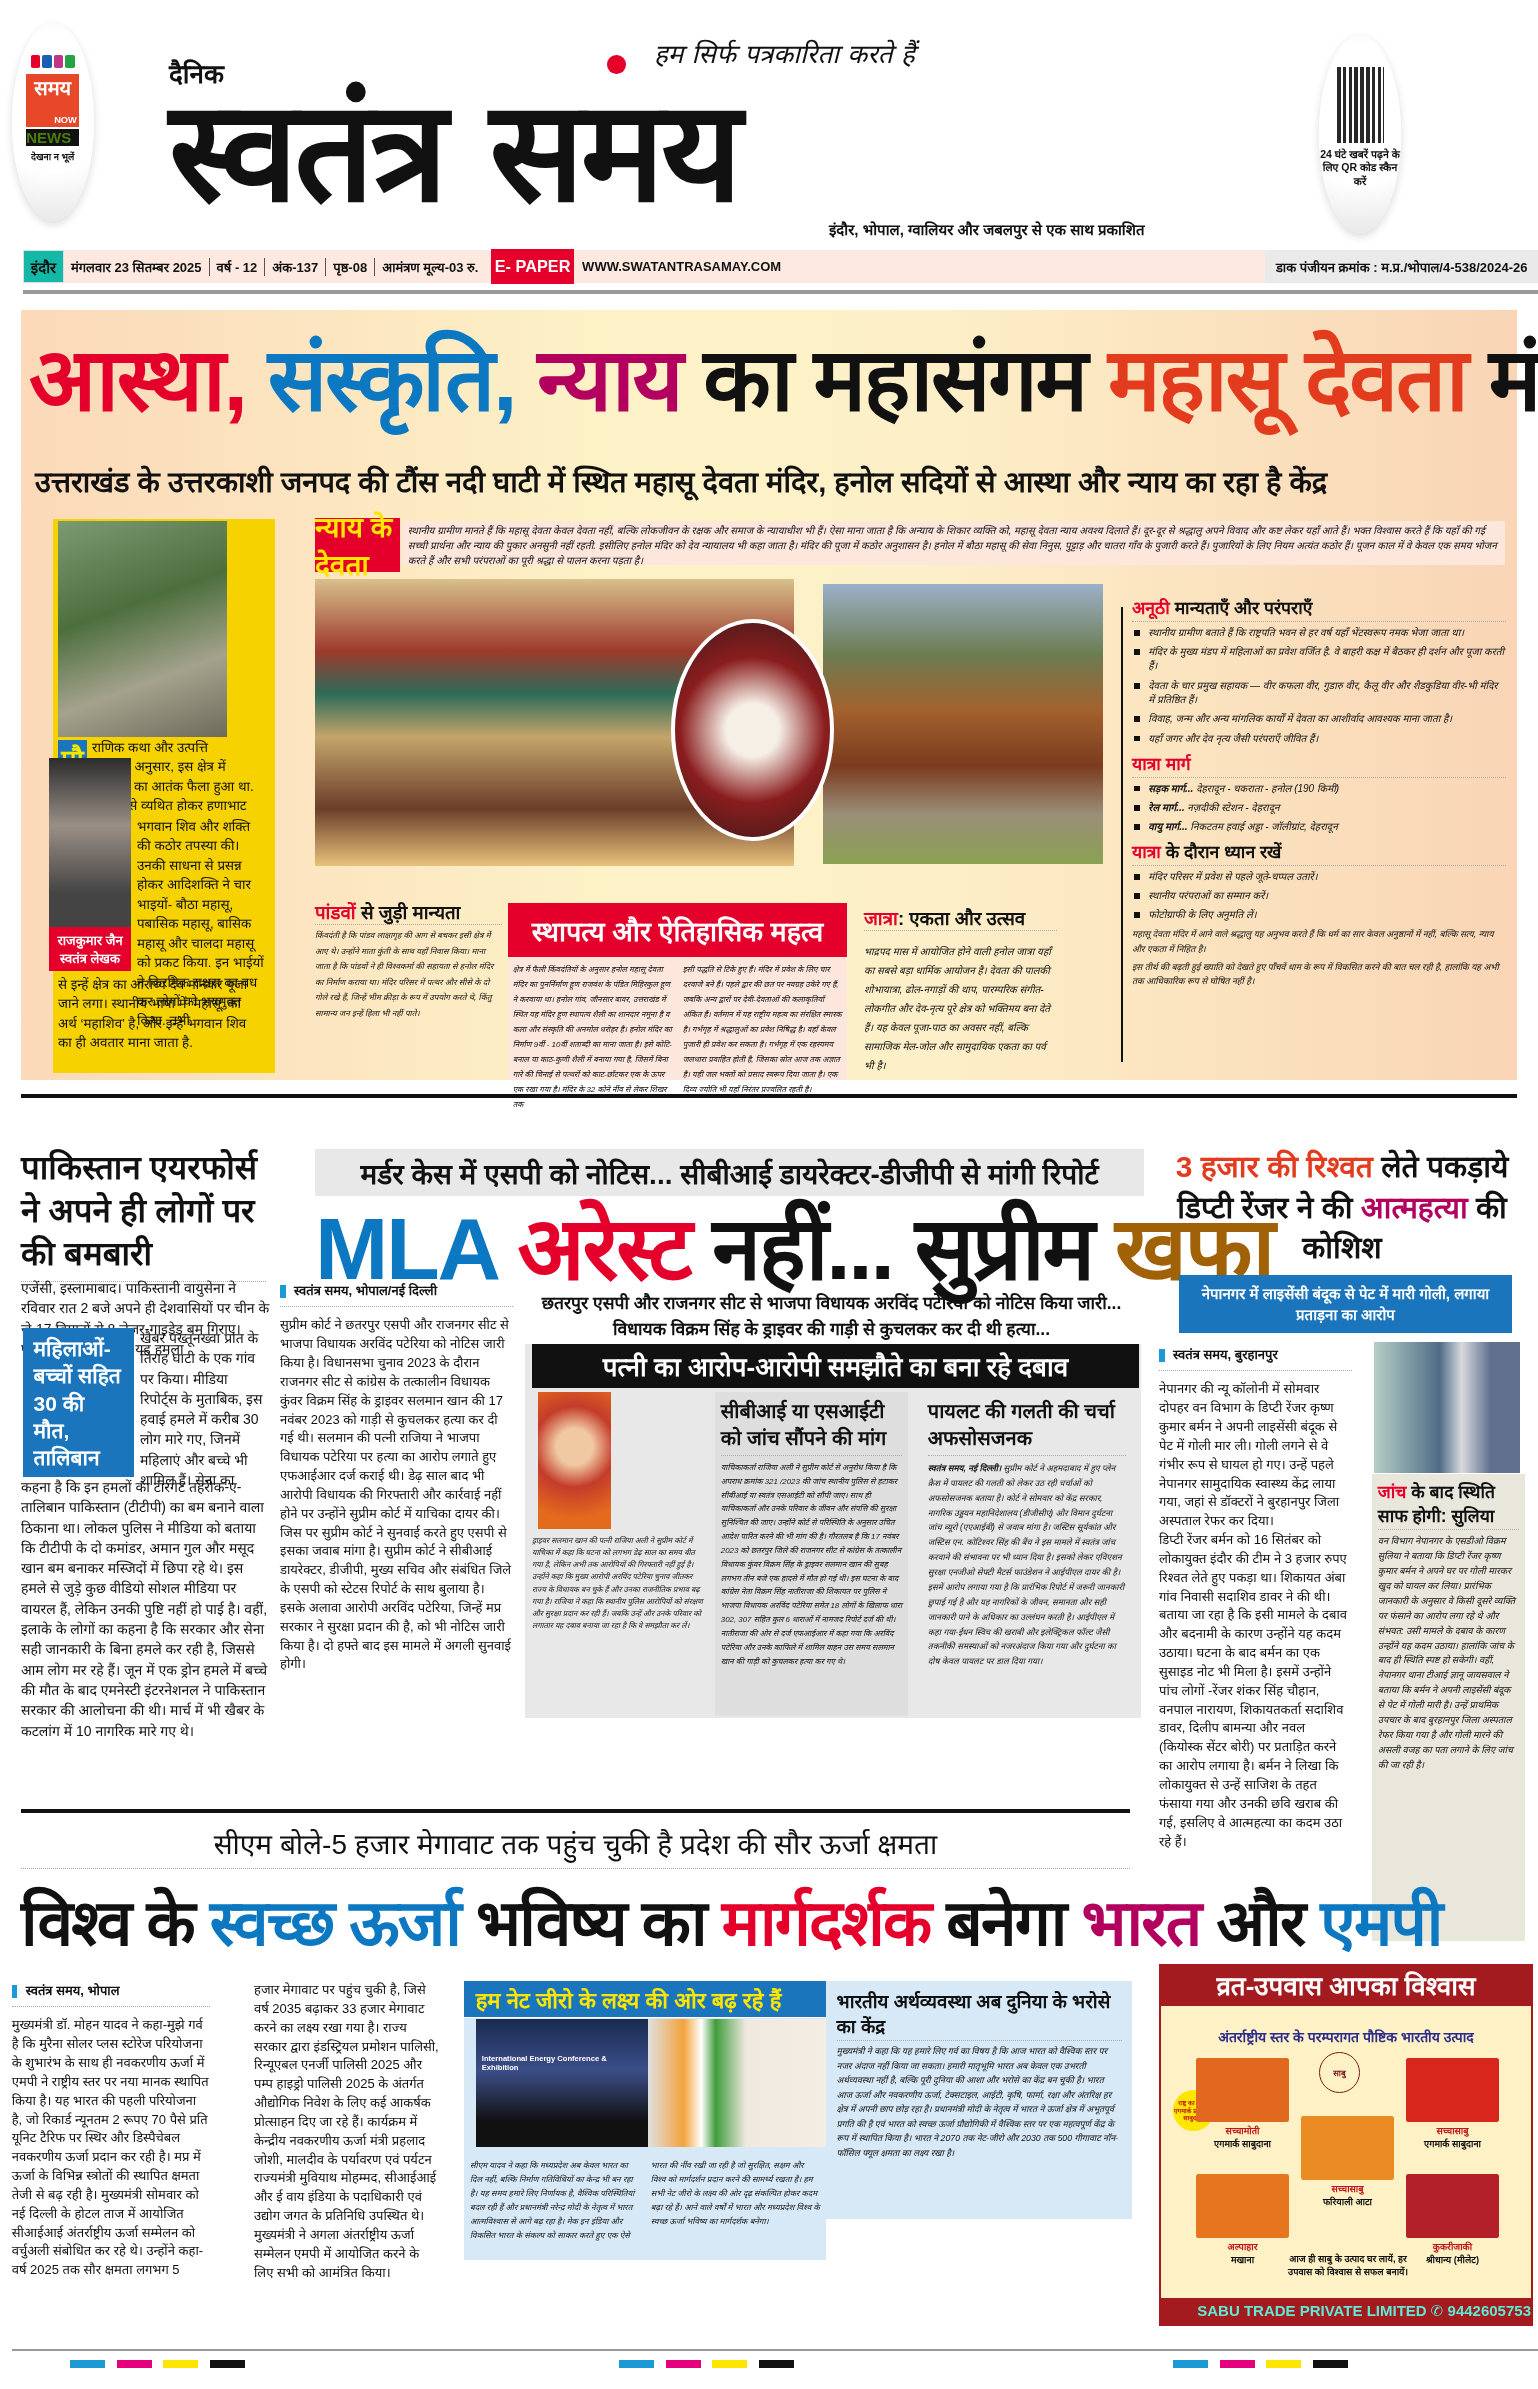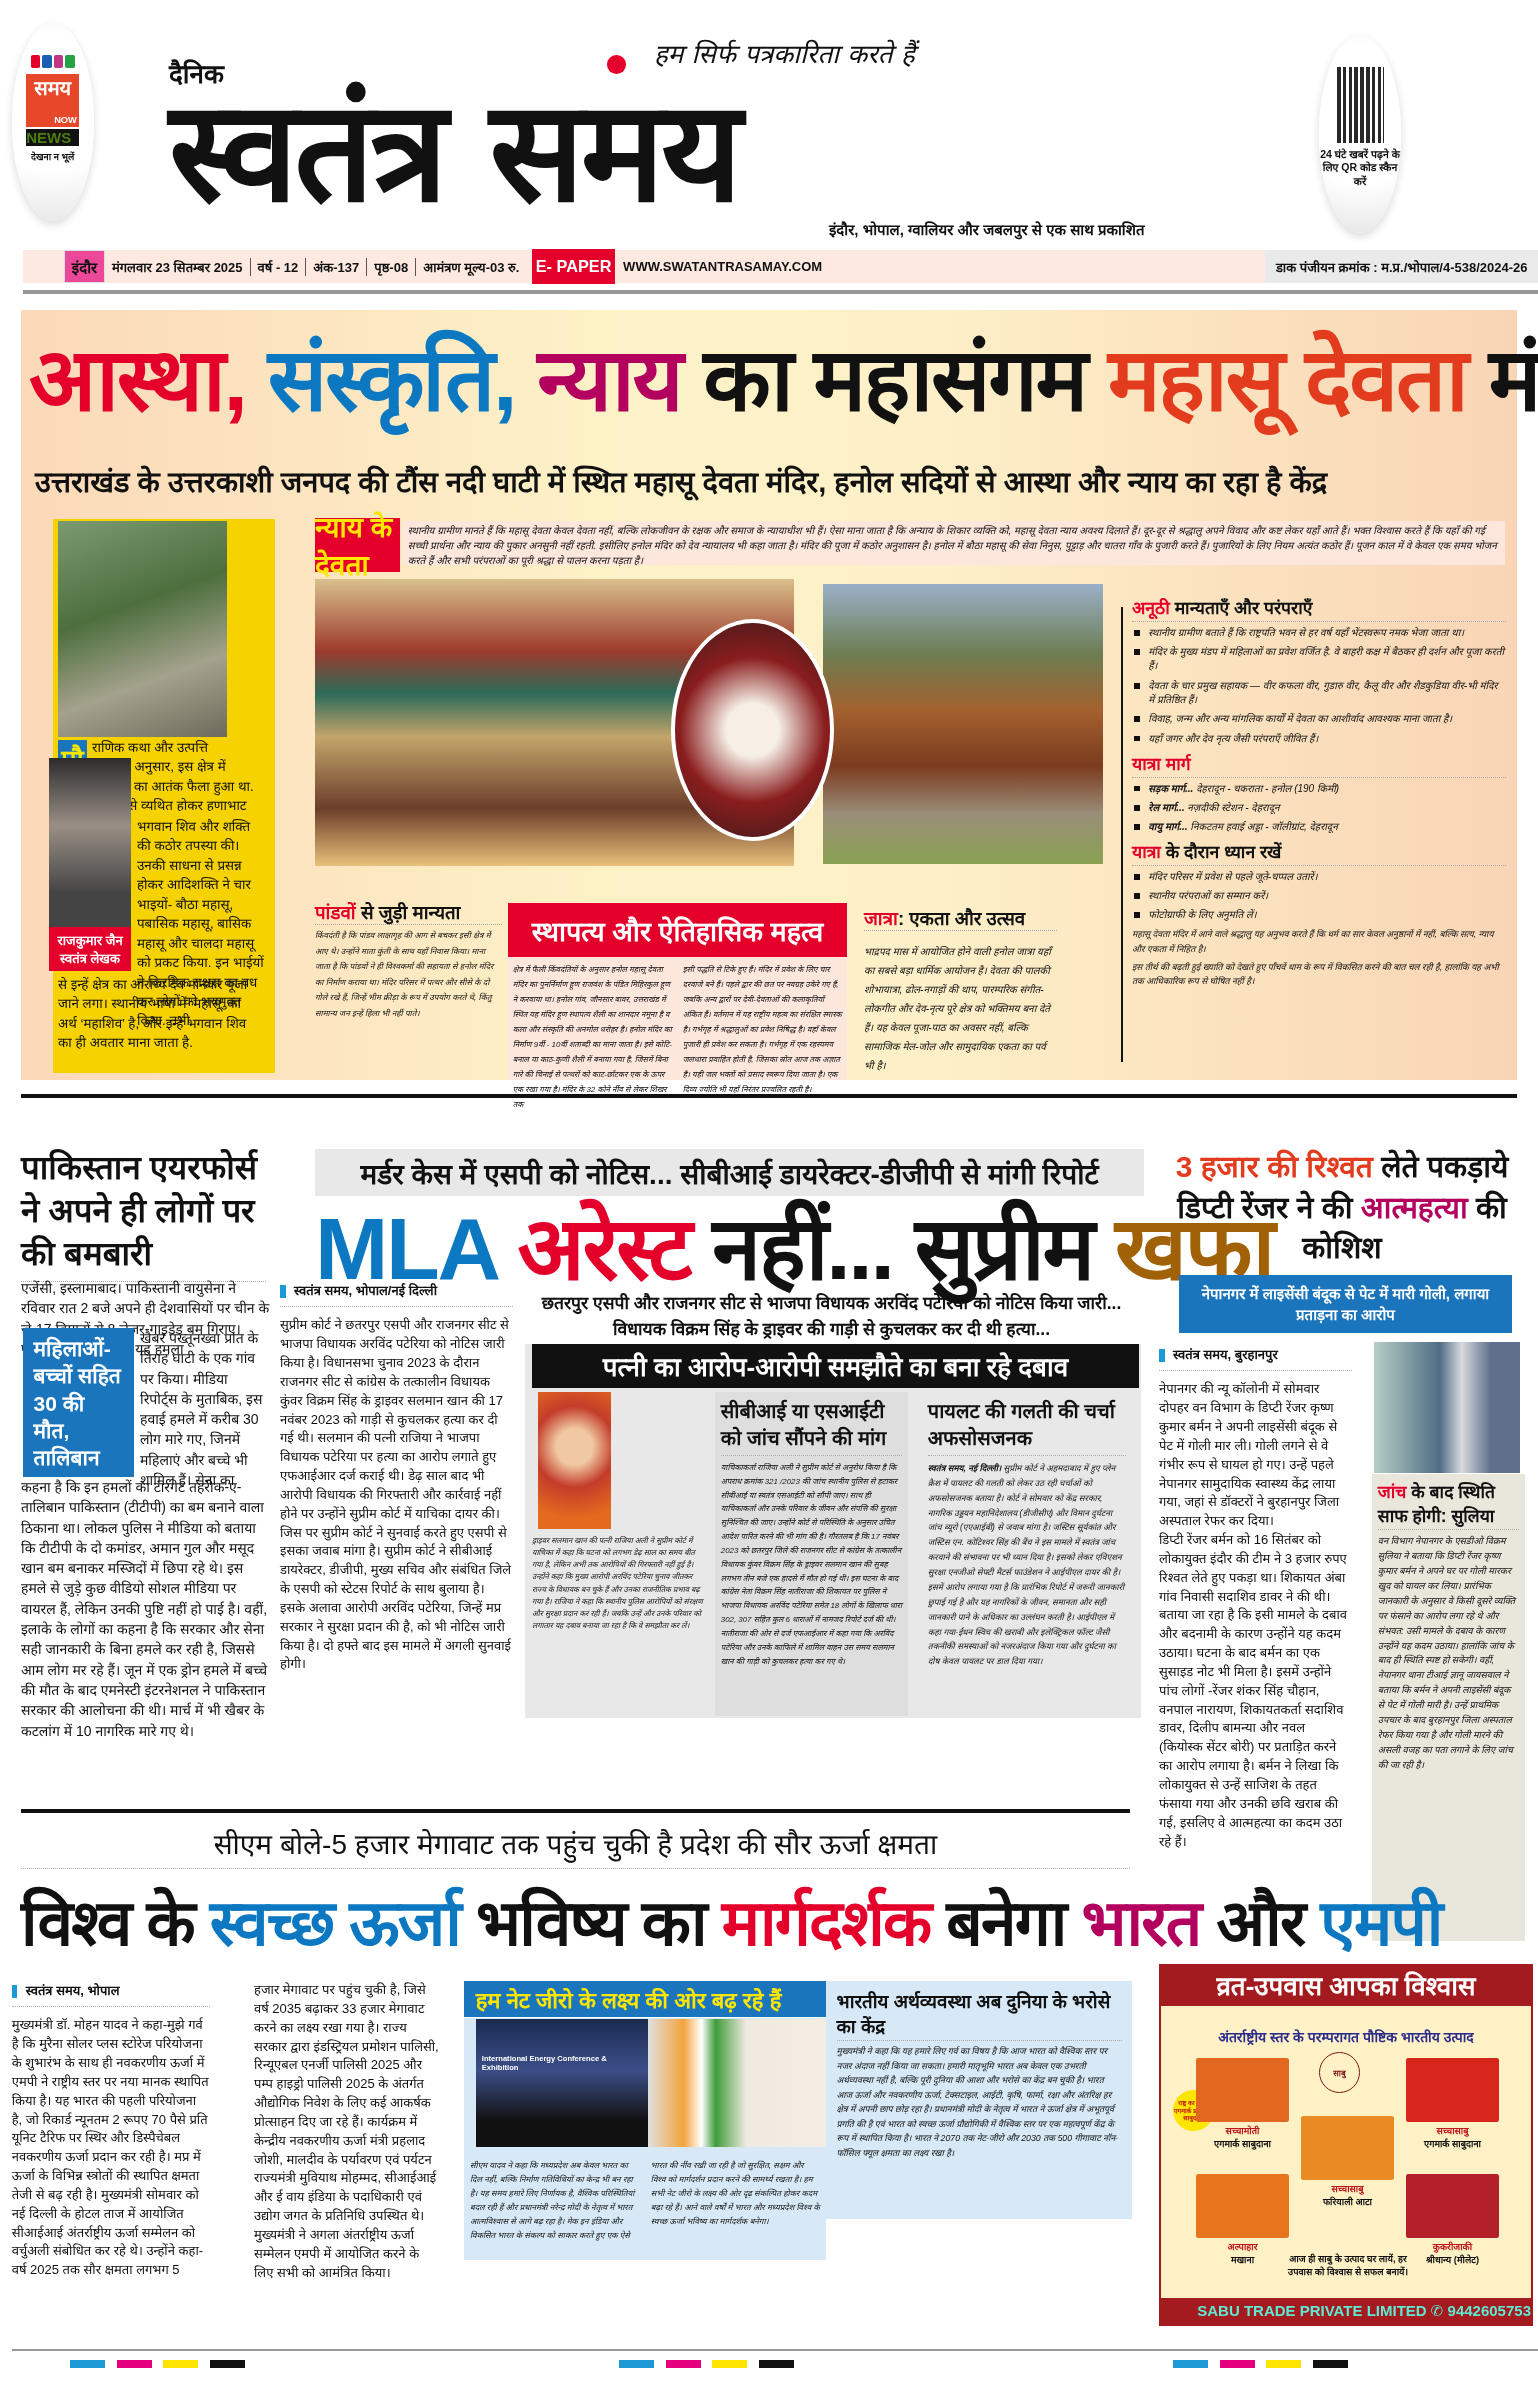--- a/index.html
+++ b/index.html
@@ -20,21 +20,21 @@
 .motto{left:654px;top:35px;font-size:26px;font-style:italic;font-family:"DejaVu Serif",serif}
 .motto-dot{left:607px;top:55px;width:18.7px;height:18.7px;border-radius:50%;background:#e4002b}
 .title{left:169px;top:82px;font-size:140px;font-weight:900;letter-spacing:-3.5px;line-height:140px;font-family:"DejaVu Sans",sans-serif}
 .edition{left:829px;top:219px;font-size:15px;font-weight:bold}
 .qr-badge{left:1319px;top:35px;width:82px;height:198px}
 .qr{width:47px;height:76px;margin:32px auto 0;background:
 repeating-linear-gradient(90deg,#111 0 3.5px,#fff 3.5px 5.8px),#111;opacity:.9}
 .qr-text{font-size:10.5px;font-weight:bold;text-align:center;margin-top:4.7px;line-height:1.3}
 
 .dateline{left:23px;top:250px;width:1515px;height:33px;background:#fde9e0;display:flex;align-items:center;font-size:13px;font-weight:bold}
-.dl-city{background:#ec4899;width:41px;height:33px;margin-left:41px;display:flex;align-items:center;justify-content:center;font-size:15px;border:0.6px solid #ddd}
+.dl-city{background:#14b8a6;width:41px;height:33px;display:flex;align-items:center;justify-content:center;font-size:15px;border:0.6px solid #ddd}
 .dl-item{padding:0 7px;border-right:1.2px solid #555}
 .dl-epaper{background:#e4002b;color:#fff;font-size:16.3px;height:35px;display:flex;align-items:center;padding:0 3.5px;margin-left:5.8px}
 .dl-web{padding-left:8.2px}
 .dl-reg{margin-left:auto;background:#eaeaea;height:33px;display:flex;align-items:center;padding:0 10.5px}
 .rule{left:23px;top:290px;width:1515px;height:3.5px;background:#999}
 
 .feature{left:21px;top:310px;width:1496px;height:770px;background:linear-gradient(90deg,#fbd9b9 0%,#fdf2c7 40%,#fdf0c8 60%,#f9d5b5 100%)}
 .headline1{left:29px;top:327px;width:1482px;font-size:88px;font-weight:900;line-height:105px;white-space:nowrap;letter-spacing:-2.3px}
 .subhead1{left:35px;top:461px;width:1471px;text-align:left;font-size:29px;font-weight:bold;white-space:nowrap}
 .legend-box{left:53px;top:519px;width:222px;height:554px;background:#f5d200;border:3.5px solid #f5d200}

